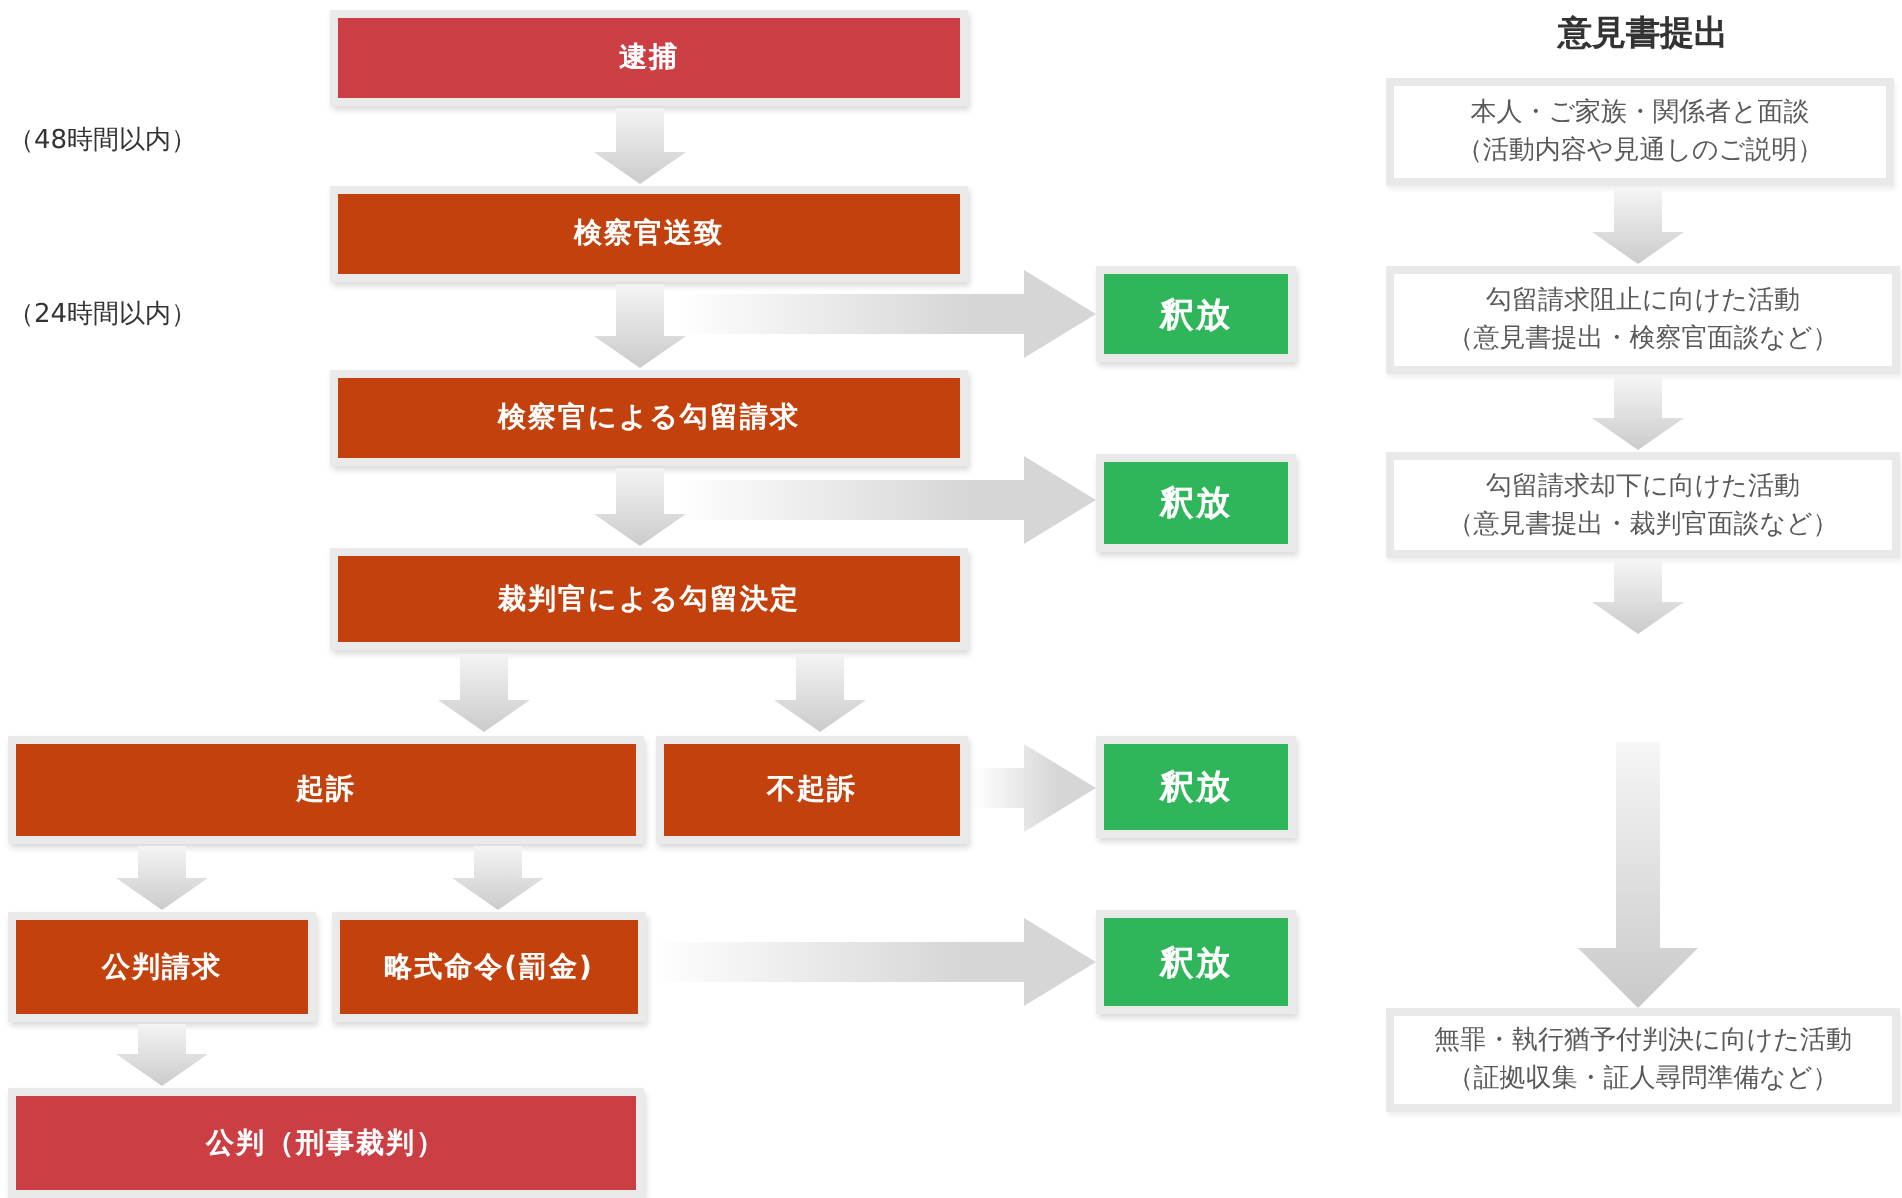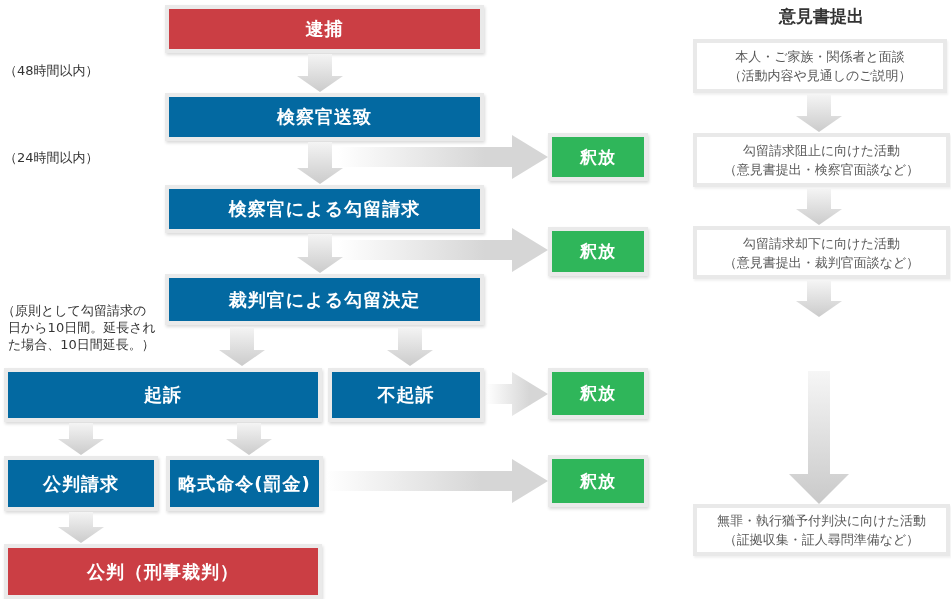--- a/index.html
+++ b/index.html
@@ -4,26 +4,26 @@
 <style>
   html,body{margin:0;padding:0;background:#ffffff;}
   body{font-family:"DejaVu Sans","Liberation Sans",sans-serif;}
   #canvas{position:relative;width:951px;height:599px;background:#ffffff;overflow:hidden;}
 
   
   .fbox{
     position:absolute;box-sizing:border-box;
     border:4px solid #eaeaea;
     display:flex;align-items:center;justify-content:center;
-    color:#ffffff;font-weight:bold;font-size:18px;letter-spacing:1px;
+    color:#ffffff;font-weight:bold;font-size:14px;letter-spacing:1px;
     box-shadow:1px 2px 3px rgba(0,0,0,.15);
     text-align:center;
   }
   .red{background:#cb3e44;}
-  .blue{background:#0369a1;}
+  .blue{background:#c2410c;}
   .green{background:#2fb65a;font-size:17px;}
 
   
   .wbox{
     position:absolute;box-sizing:border-box;
     border:4px solid #e9e9e9;background:#ffffff;
     display:flex;flex-direction:column;align-items:center;justify-content:center;
     color:#595959;font-size:13px;line-height:19px;text-align:center;
     box-shadow:1px 2px 2px rgba(0,0,0,.06);
   }
@@ -50,25 +50,20 @@
     clip-path:polygon(0 12px,calc(100% - 36px) 12px,calc(100% - 36px) 0,100% 22px,calc(100% - 36px) 44px,calc(100% - 36px) 32px,0 32px);
   }
 </style>
 </head>
 <body>
 
 <div id="canvas">
 
   <div class="note" style="left:4px;top:62px;">（48時間以内）</div>
   <div class="note" style="left:4px;top:149px;text-align:right;">（24時間以内）</div>
-  <div class="note" style="left:2px;top:302px;">
-    <div>（原則として勾留請求の</div>
-    <div style="padding-left:6px;">日から10日間。延長され</div>
-    <div style="padding-left:6px;">た場合、10日間延長。）</div>
-  </div>
 
   <div class="fbox red" style="left:165px;top:5px;width:319px;height:48px;">逮捕</div>
   <div class="fbox blue" style="left:165px;top:93px;width:319px;height:48px;">検察官送致</div>
   <div class="fbox blue" style="left:165px;top:185px;width:319px;height:48px;">検察官による勾留請求</div>
   <div class="fbox blue" style="left:165px;top:274px;width:319px;height:51px;">裁判官による勾留決定</div>
   <div class="fbox blue" style="left:4px;top:368px;width:318px;height:54px;">起訴</div>
   <div class="fbox blue" style="left:328px;top:368px;width:156px;height:54px;">不起訴</div>
   <div class="fbox blue" style="left:4px;top:456px;width:154px;height:55px;">公判請求</div>
   <div class="fbox blue" style="left:166px;top:456px;width:157px;height:55px;">略式命令(罰金)</div>
   <div class="fbox red" style="left:4px;top:544px;width:318px;height:55px;">公判（刑事裁判）</div>

